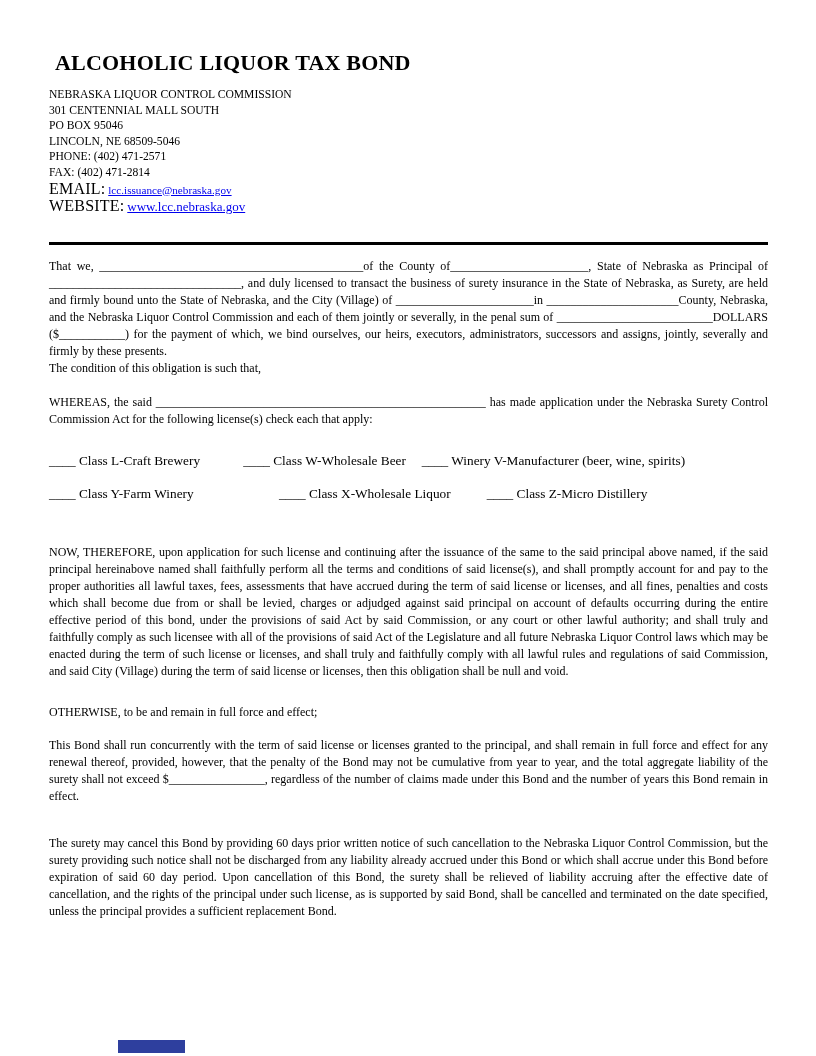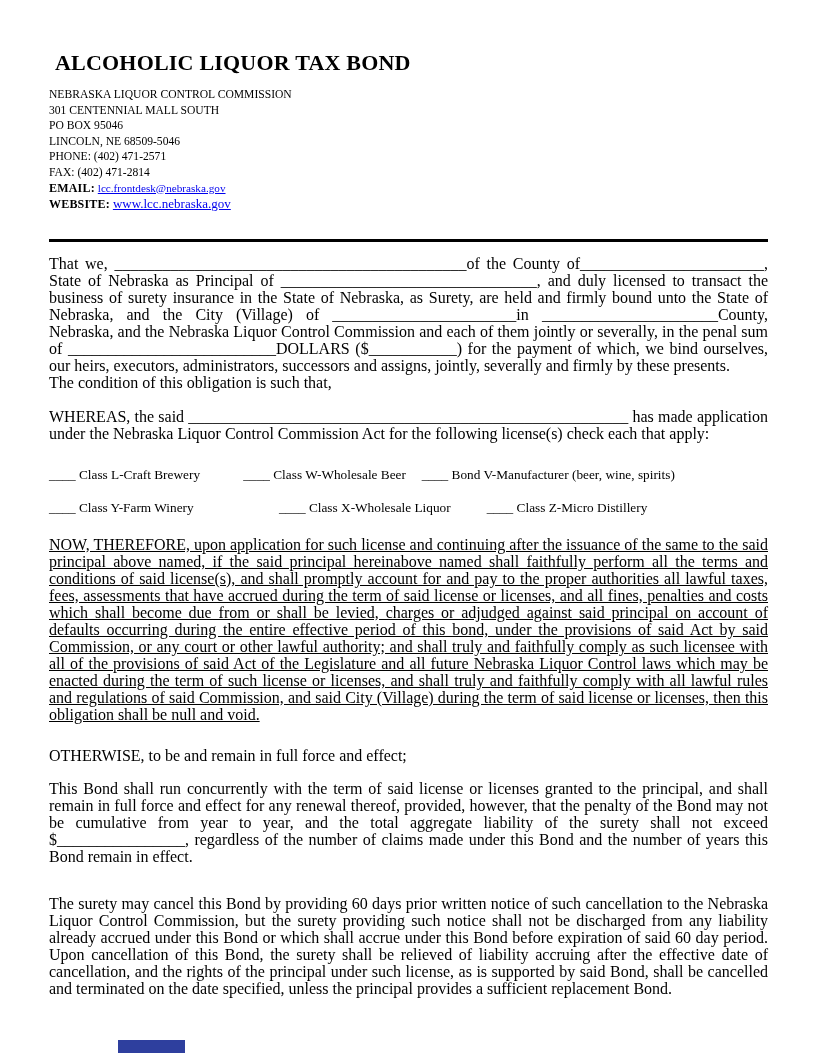--- a/index.html
+++ b/index.html
@@ -17,44 +17,44 @@
     overflow:hidden;
   }
   .title {
     margin:50px 0 0 6px;
     font-size:22px;
     font-weight:700;
     letter-spacing:0.2px;
   }
   .addr { margin-top:11px; font-size:11.6px; line-height:15.6px; }
   .addr-line { white-space:nowrap; }
-  .lbl { font-size:12px; letter-spacing:0.2px;font-weight:bold; }
+  .lbl { font-size:16px; letter-spacing:0.2px; }
   a.link { color:#0000EE; text-decoration:underline; cursor:pointer; }
   .email-link { font-size:11.2px; }
   .website-link { font-size:13px; }
   .rule { margin-top:26px; border:none; border-top:3.5px solid #000; height:0; }
   .presents { margin-top:7px; font-size:10.3px; letter-spacing:0.25px; }
   .par {
-    font-size:16px;
+    font-size:12px;
     line-height:17px;
     text-align:justify;
   }
   .nojust { text-align:left; }
   .p-bond { margin-top:13px; }
   .p-condition { }
   .p-whereas { margin-top:17px; }
   .class-row { font-size:13.3px; line-height:17px; white-space:nowrap; }
   .class-row span { display:inline-block; }
   .row1 { margin-top:24px; }
   .row2 { margin-top:16px; }
   .w1 { width:191px; }
   .w2 { width:175px; }
   .w3 { width:194px; }
   .w4 { width:237px;text-align:center; }
-  .p-now { margin-top:20px;text-decoration:underline; }
+  .p-now { margin-top:42px; }
   .p-otherwise { margin-top:24px; }
   .p-concurrent { margin-top:16px; }
   .p-cancel { margin-top:30px; }
   .footer-mark {
     position:absolute;
     left:118px; top:1040px;
     width:67px; height:13px;
     background:#2e3f9e;
   }
 </style>
@@ -67,41 +67,41 @@
 
   <div class="addr">
     <div class="addr-line">NEBRASKA LIQUOR CONTROL COMMISSION</div>
     <div class="addr-line">301 CENTENNIAL MALL SOUTH</div>
     <div class="addr-line">PO BOX 95046</div>
     <div class="addr-line">LINCOLN, NE 68509-5046</div>
     <div class="addr-line">PHONE: (402) 471-2571</div>
     <div class="addr-line">FAX: (402) 471-2814</div>
     <div class="addr-line">
       <span class="lbl">EMAIL:</span>
-      <a class="link email-link">lcc.frontdesk@nebraska.gov</a>
+      <a class="link email-link">lcc.issuance@nebraska.gov</a>
     </div>
     <div class="addr-line">
       <span class="lbl">WEBSITE:</span>
       <a class="link website-link">www.lcc.nebraska.gov</a>
     </div>
   </div>
 
   <hr class="rule">
 
 
   <p class="par p-bond">That we, ____________________________________________of the County of_______________________, State of Nebraska as Principal of ________________________________, and duly licensed to transact the business of surety insurance in the State of Nebraska, as Surety, are held and firmly bound unto the State of Nebraska, and the City (Village) of _______________________in ______________________County, Nebraska, and the Nebraska Liquor Control Commission and each of them jointly or severally, in the penal sum of __________________________DOLLARS ($___________) for the payment of which, we bind ourselves, our heirs, executors, administrators, successors and assigns, jointly, severally and firmly by these presents.</p>
 
   <p class="par p-condition nojust">The condition of this obligation is such that,</p>
 
-  <p class="par p-whereas">WHEREAS, the said _______________________________________________________ has made application under the Nebraska Liquor Control Commission Act for the following license(s) check each that apply:</p>
+  <p class="par p-whereas">WHEREAS, the said _______________________________________________________ has made application under the Nebraska Surety Control Commission Act for the following license(s) check each that apply:</p>
 
   <div class="class-row row1">
     <span class="w1">____ Class L-Craft Brewery</span>
     <span class="w2">____ Class W-Wholesale Beer</span>
-    <span>____ Bond V-Manufacturer (beer, wine, spirits)</span>
+    <span>____ Winery V-Manufacturer (beer, wine, spirits)</span>
   </div>
 
   <div class="class-row row2">
     <span class="w3">____ Class Y-Farm Winery</span>
     <span class="w4">____ Class X-Wholesale Liquor</span>
     <span>____ Class Z-Micro Distillery</span>
   </div>
 
   <p class="par p-now">NOW, THEREFORE, upon application for such license and continuing after the issuance of the same to the said principal above named, if the said principal hereinabove named shall faithfully perform all the terms and conditions of said license(s), and shall promptly account for and pay to the proper authorities all lawful taxes, fees, assessments that have accrued during the term of said license or licenses, and all fines, penalties and costs which shall become due from or shall be levied, charges or adjudged against said principal on account of defaults occurring during the entire effective period of this bond, under the provisions of said Act by said Commission, or any court or other lawful authority; and shall truly and faithfully comply as such licensee with all of the provisions of said Act of the Legislature and all future Nebraska Liquor Control laws which may be enacted during the term of such license or licenses, and shall truly and faithfully comply with all lawful rules and regulations of said Commission, and said City (Village) during the term of said license or licenses, then this obligation shall be null and void.</p>
 

